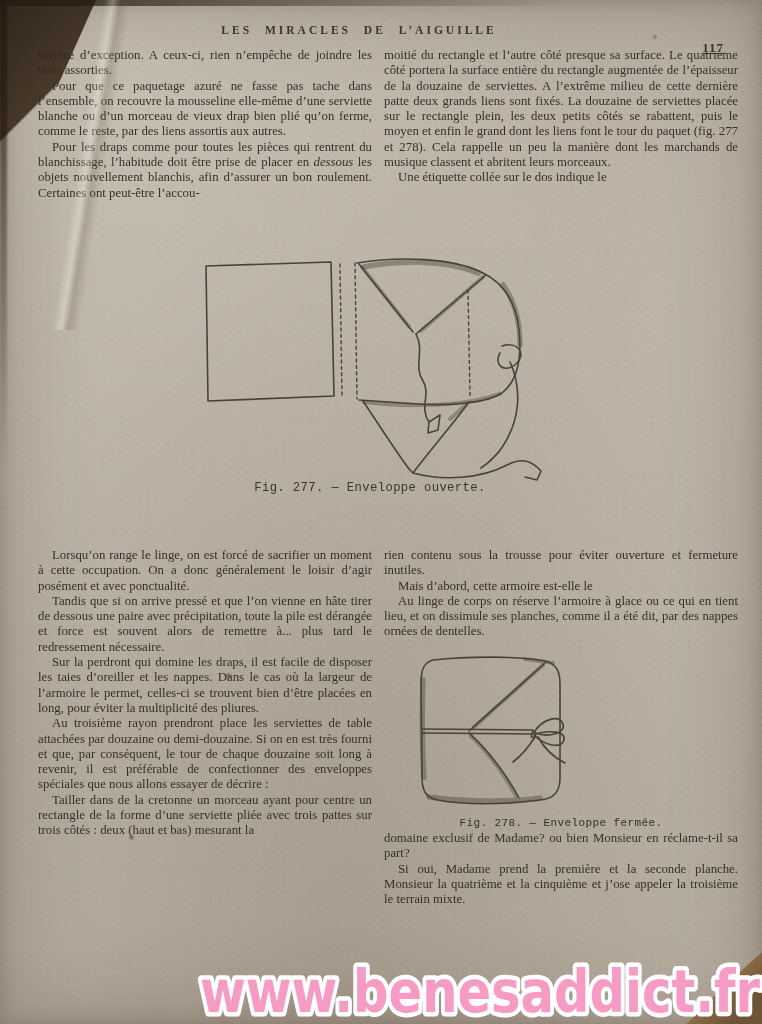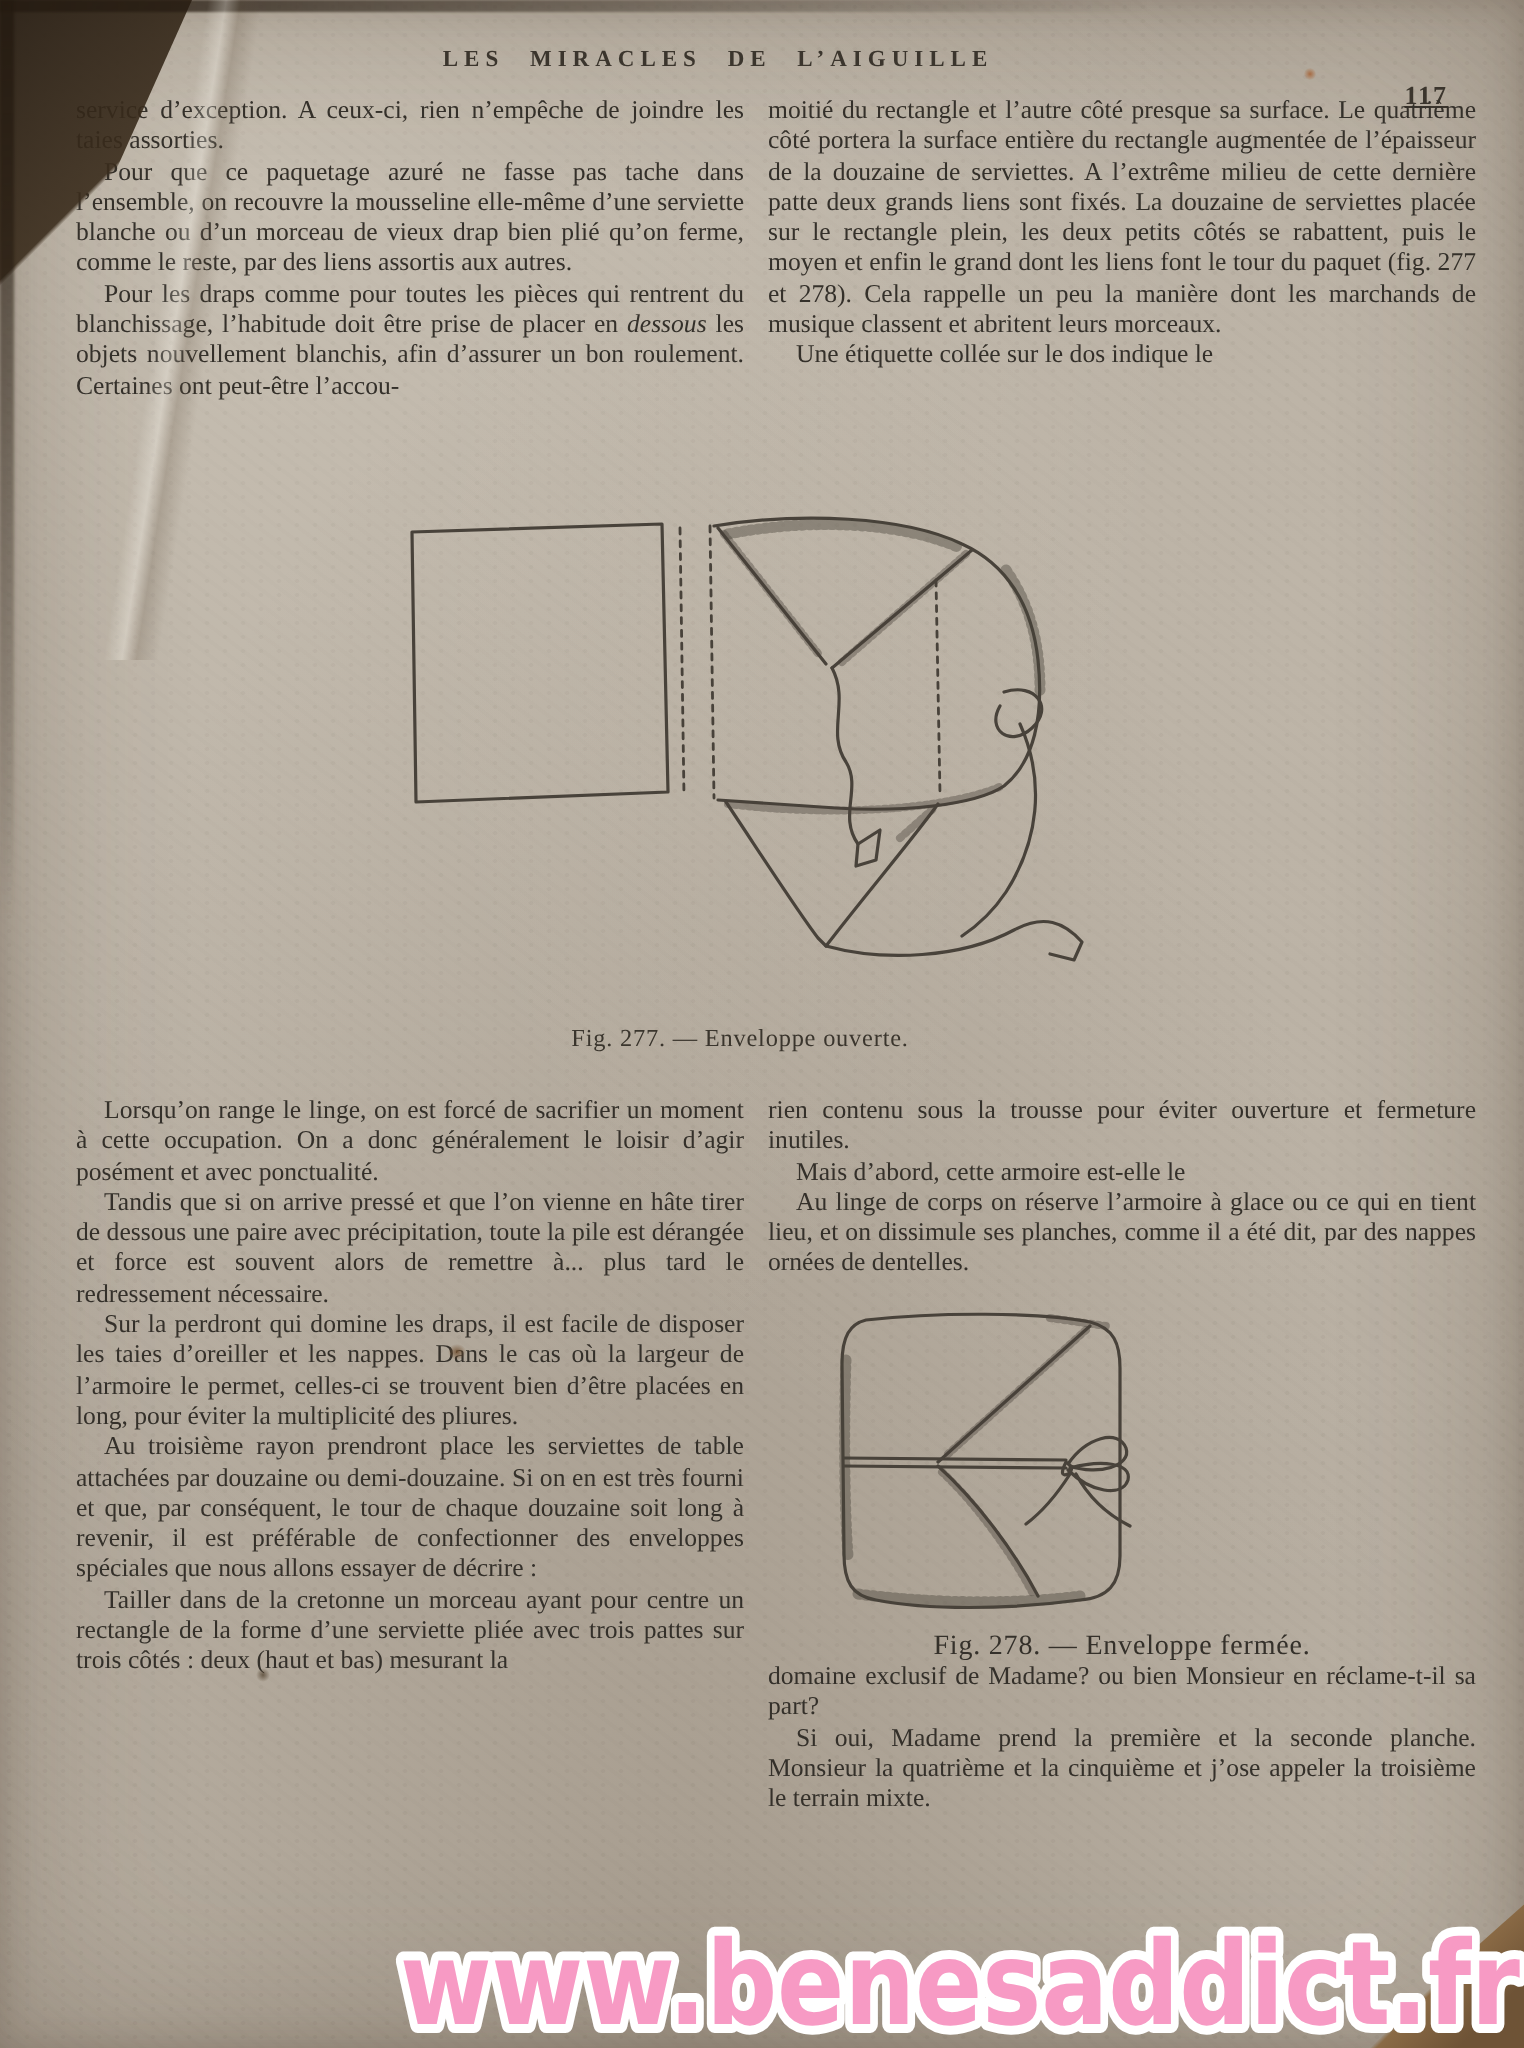--- a/index.html
+++ b/index.html
@@ -39,23 +39,23 @@
   .col{font-size:12.8px;line-height:15.3px;text-align:justify;color:#34302a;}
   .col-l{width:334px;}
   .col-r{width:354px;}
   .col p{margin:0;}
   .col p.ind{text-indent:14px;}
   .fig277-wrap{position:absolute;left:150px;top:250px;width:460px;height:252px;}
   .fig-caption{
     position:absolute;left:0;width:740px;text-align:center;
     font-size:12.2px;color:#3a352d;letter-spacing:.4px;
   }
-  .cap277{top:512px;}
+  .cap277{top:481px;font-family:Liberation Mono, monospace;}
   .fig278-block{margin:10px 0 4px 8px;}
-  .cap278{font-size:14px;text-align:center;letter-spacing:.4px;margin:2px 0 8px 0;text-indent:0 !important;}
+  .cap278{font-size:11px;text-align:center;letter-spacing:.4px;margin:2px 0 8px 0;text-indent:0 !important;font-family:Liberation Mono, monospace;}
   svg.sketch{display:block;}
   svg.sketch path{fill:none;stroke:#48423a;stroke-width:1.6;stroke-linecap:round;stroke-linejoin:round;}
   svg.sketch path.dash{stroke-dasharray:3 3.4;stroke-width:1.4;}
   svg.sketch path.hatch{stroke-width:5.5;stroke-dasharray:1.1 2.6;opacity:.42;}
   svg.sketch path.hatch2{stroke-width:4;stroke-dasharray:1 2.4;opacity:.40;}
   
   .corner-tl{
     position:absolute;left:0;top:0;width:96px;height:215px;
     background:linear-gradient(135deg,#241a10 0%, #3a2c1c 45%, rgba(58,44,28,0) 46%);
     clip-path:polygon(0 0,100% 0,0 100%);

